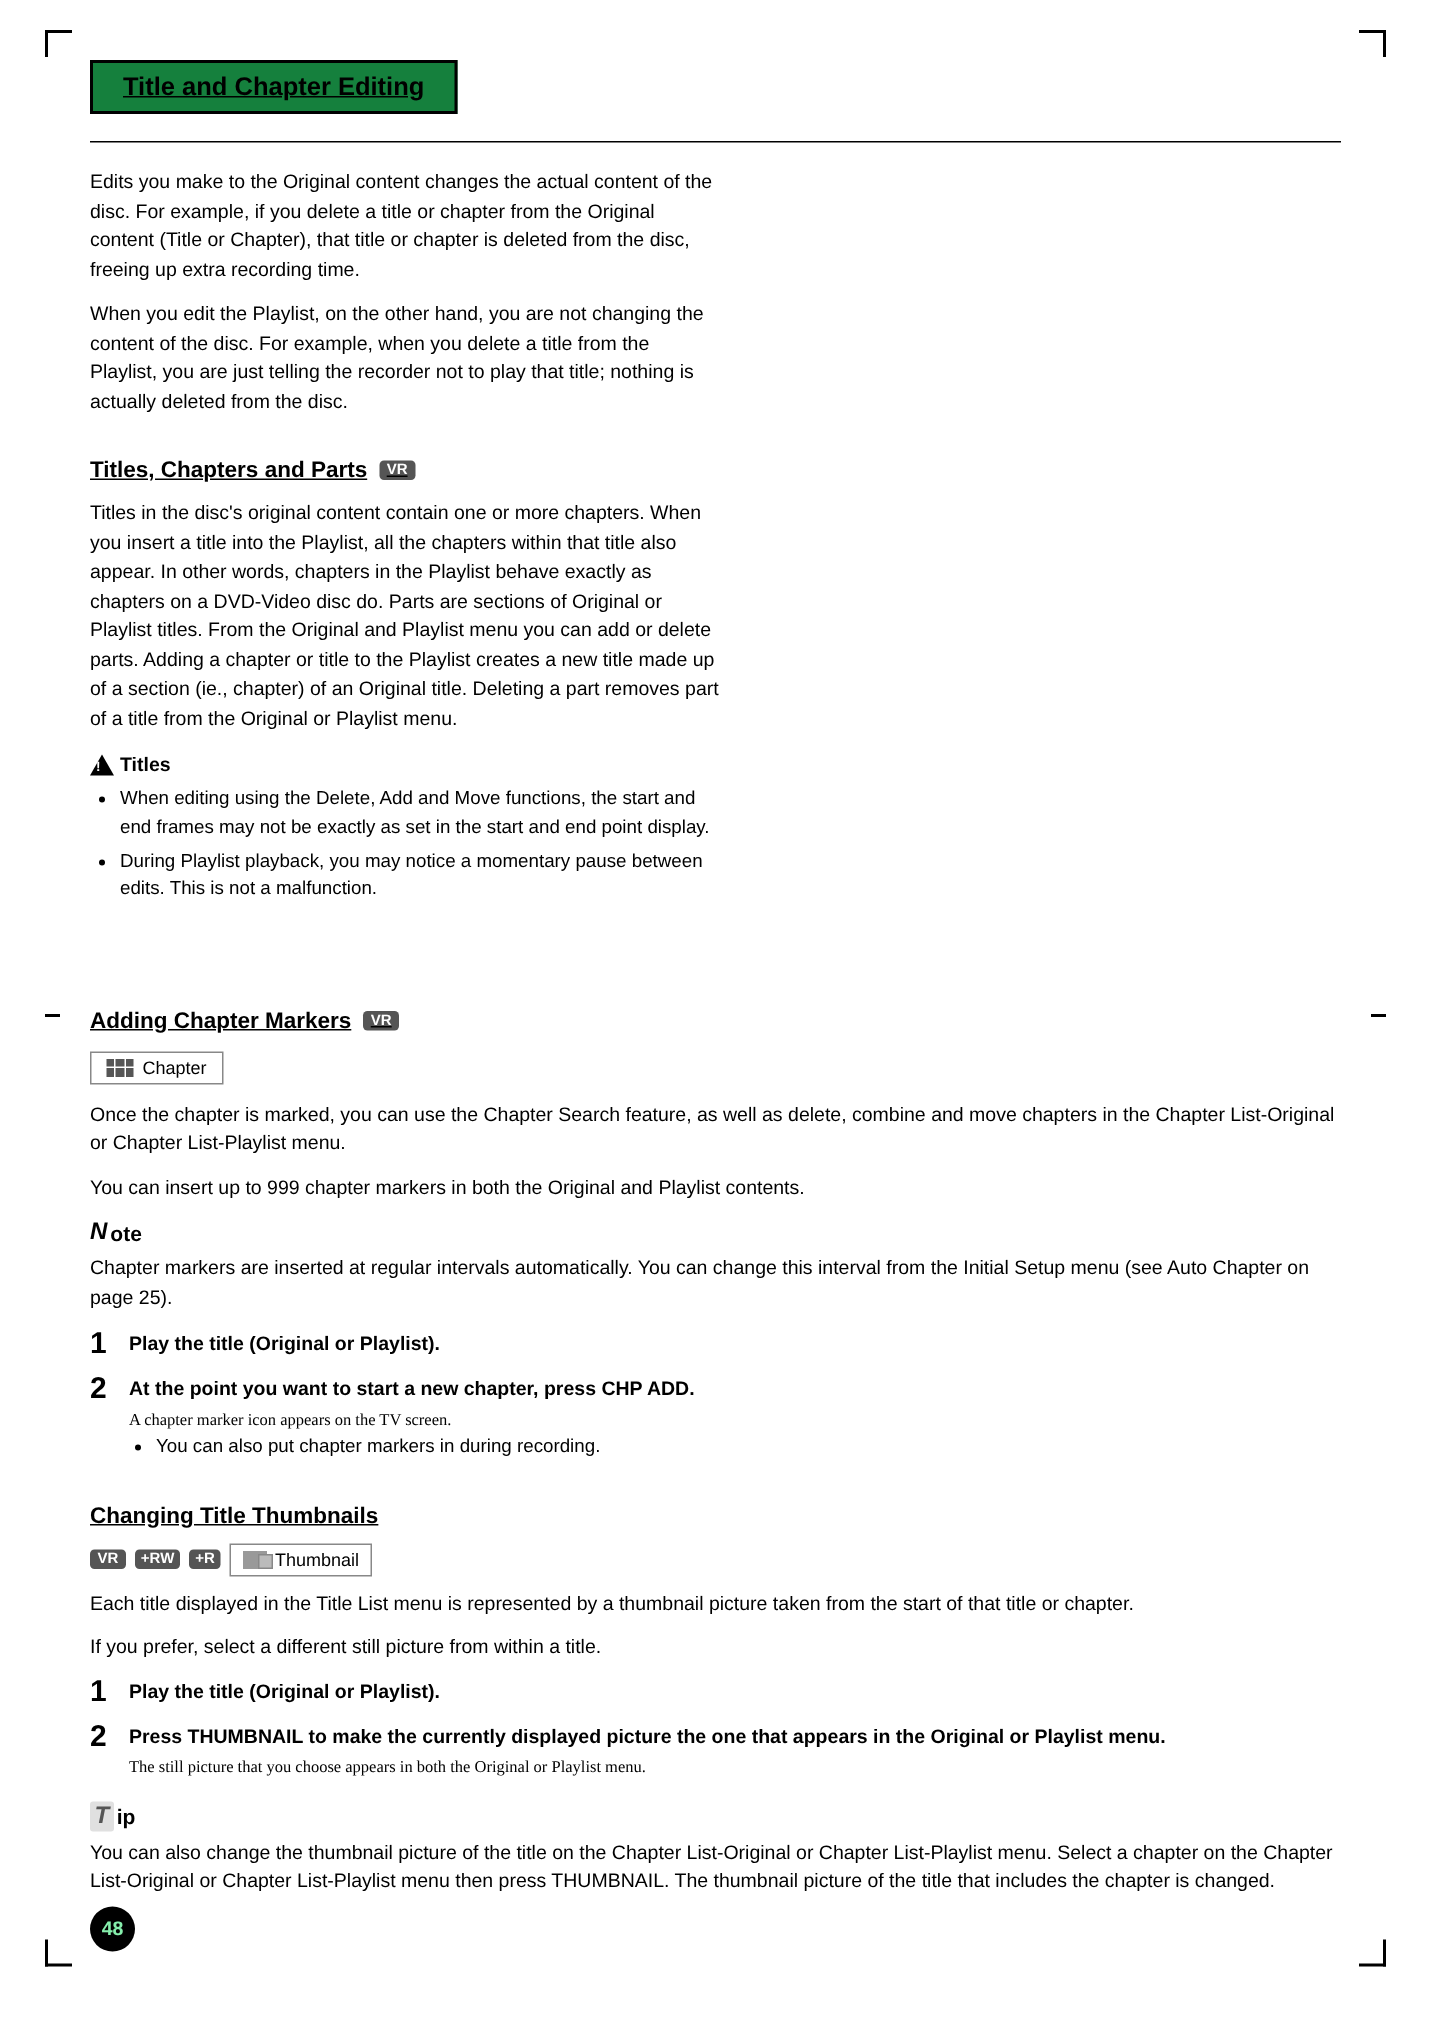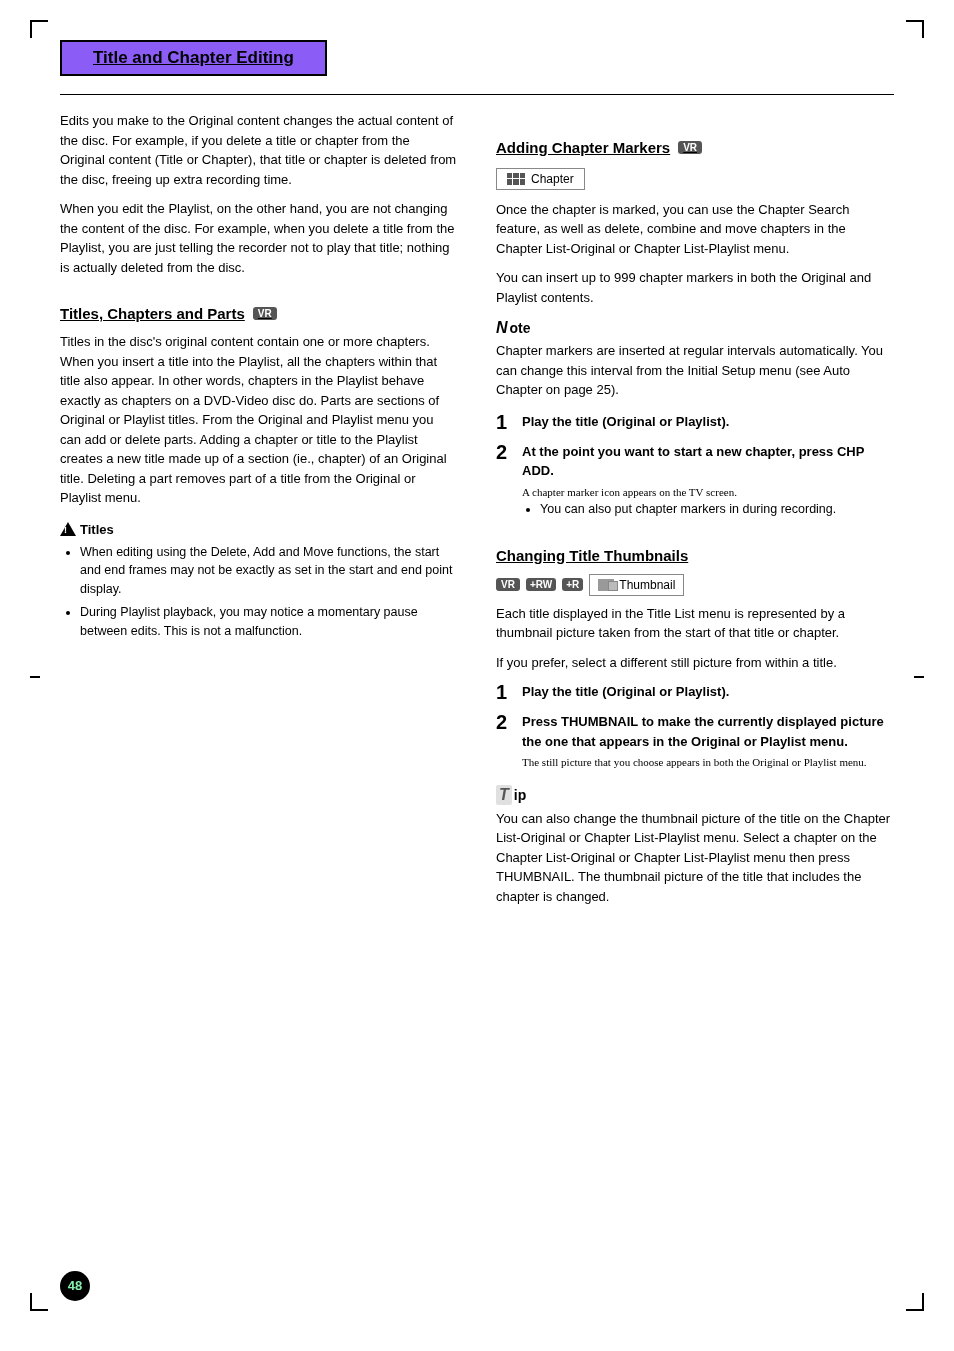--- a/index.html
+++ b/index.html
@@ -46,35 +46,36 @@
       right: 30px;
       top: 50%;
       width: 10px;
       height: 2px;
       background: #000;
     }
 
     
     .page-title-box {
       border: 2px solid #000;
-      background: #8b5cf6;
-      padding: 6px 31px;
+      background: #15803d;
+      padding: 6px 20px;
       display: inline-block;
       margin-bottom: 18px;
     }
     .page-title-box h1 {
       font-size: 17px;
       font-weight: bold;
       text-decoration: underline;
     }
 
     
     .two-col {
       display: flex;
       gap: 38px;
+      flex-direction: column;
     }
     .col-left {
       flex: 1;
       max-width: 420px;
     }
     .col-right {
       flex: 1;
     }
 
     

